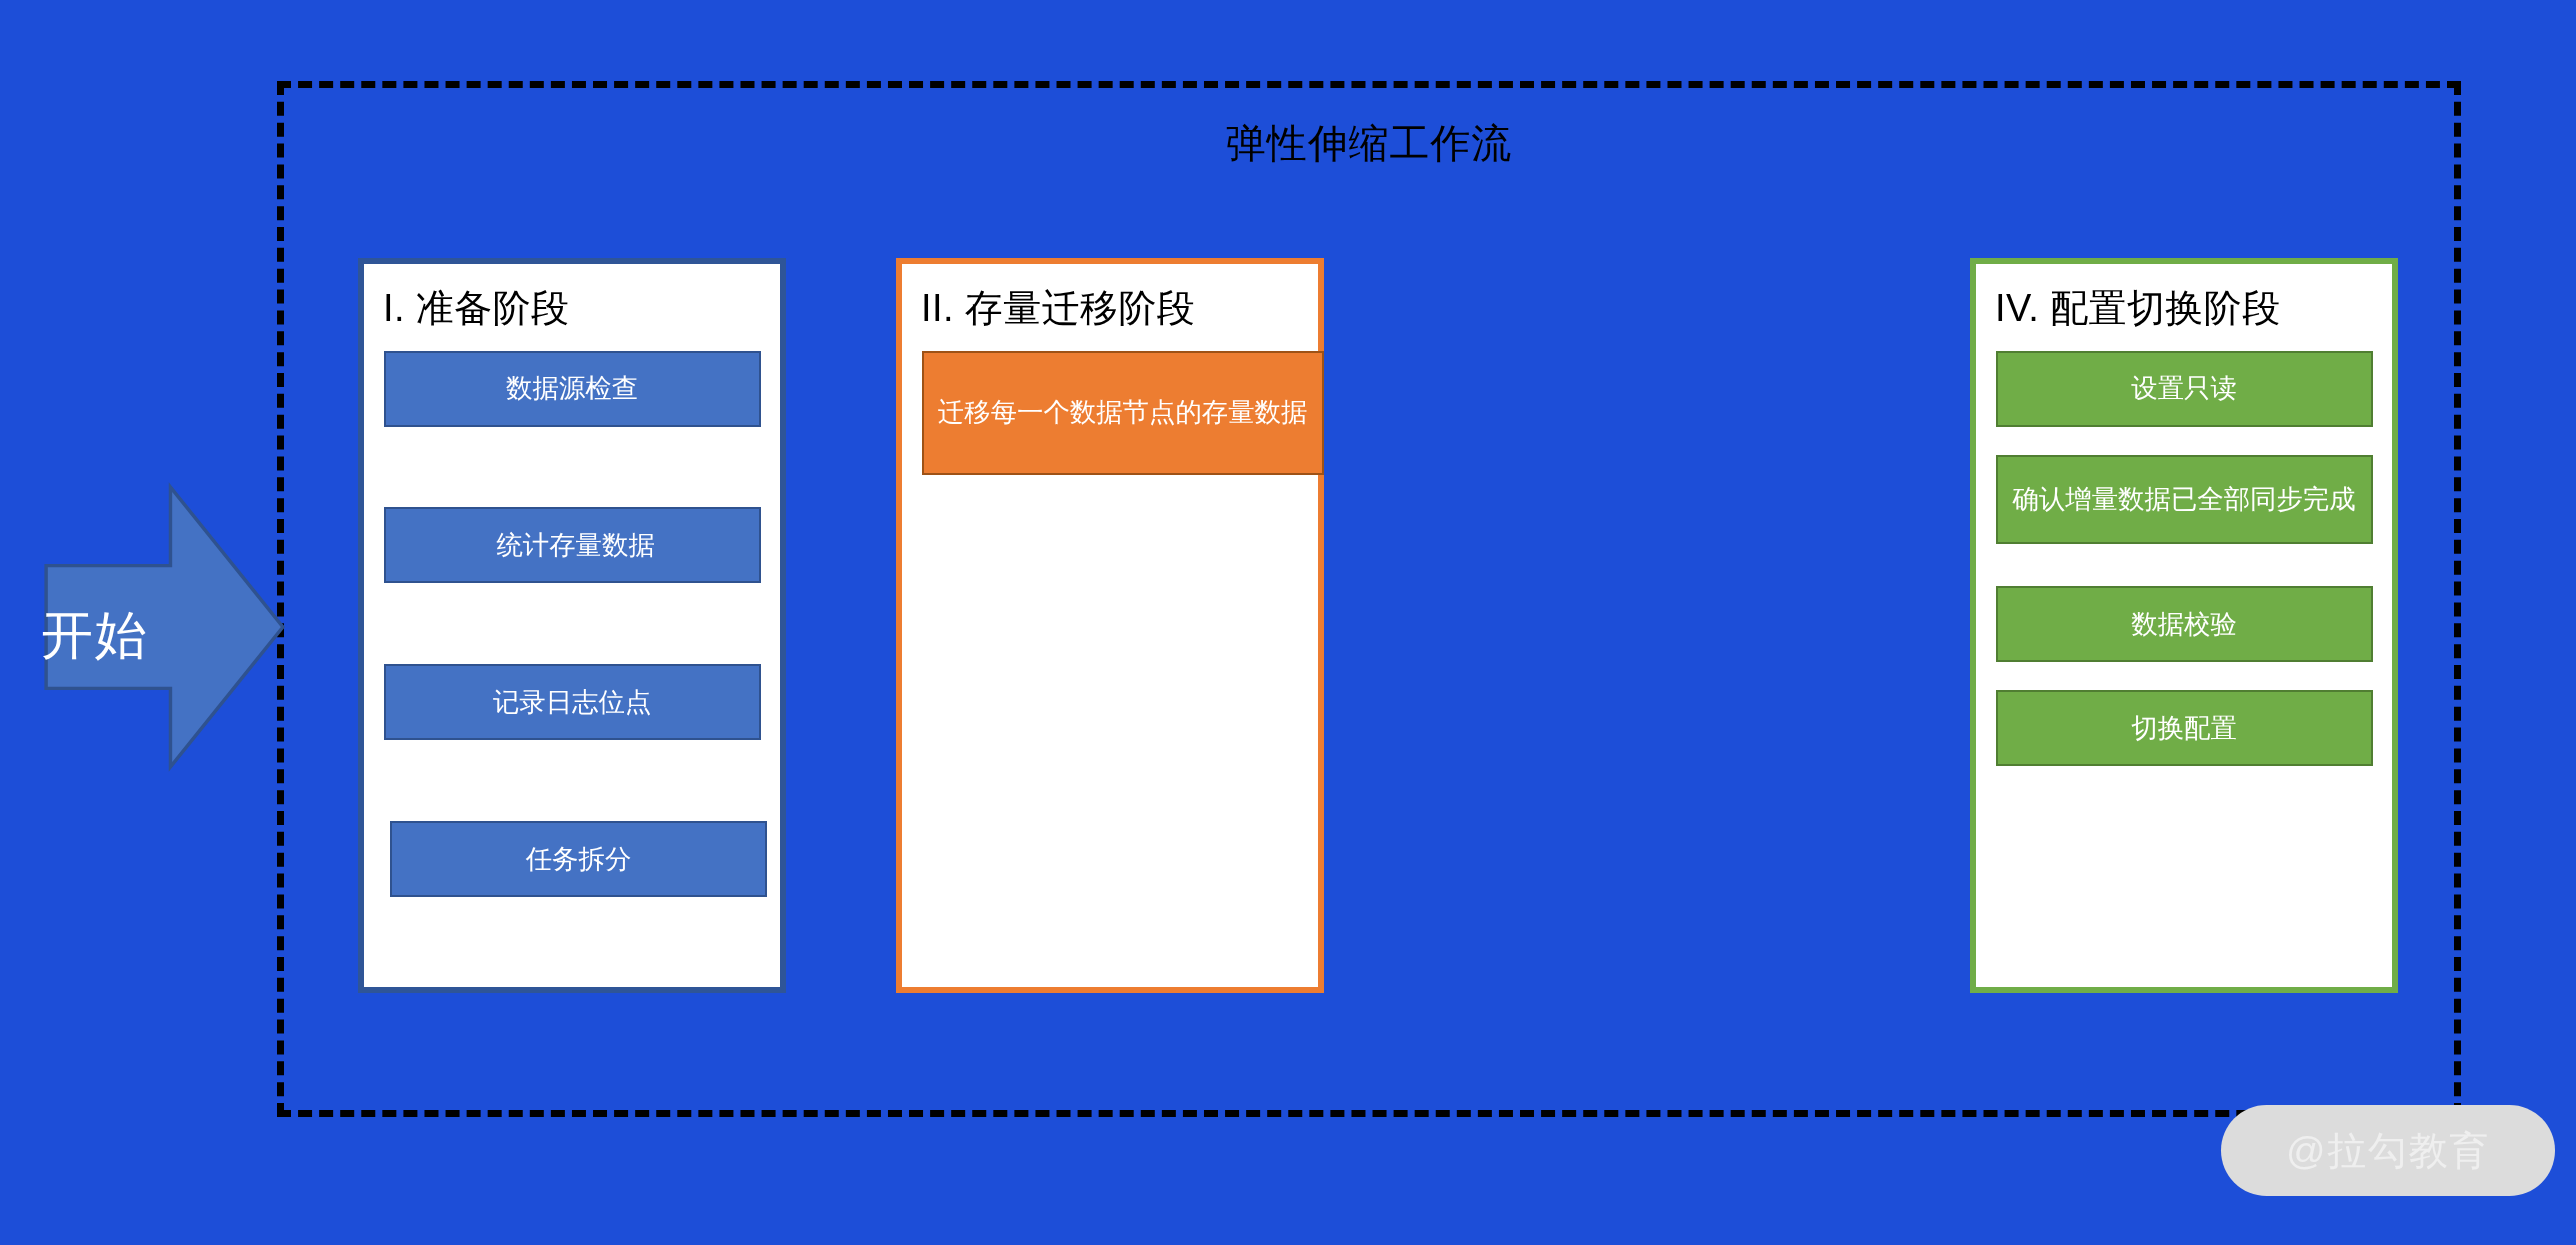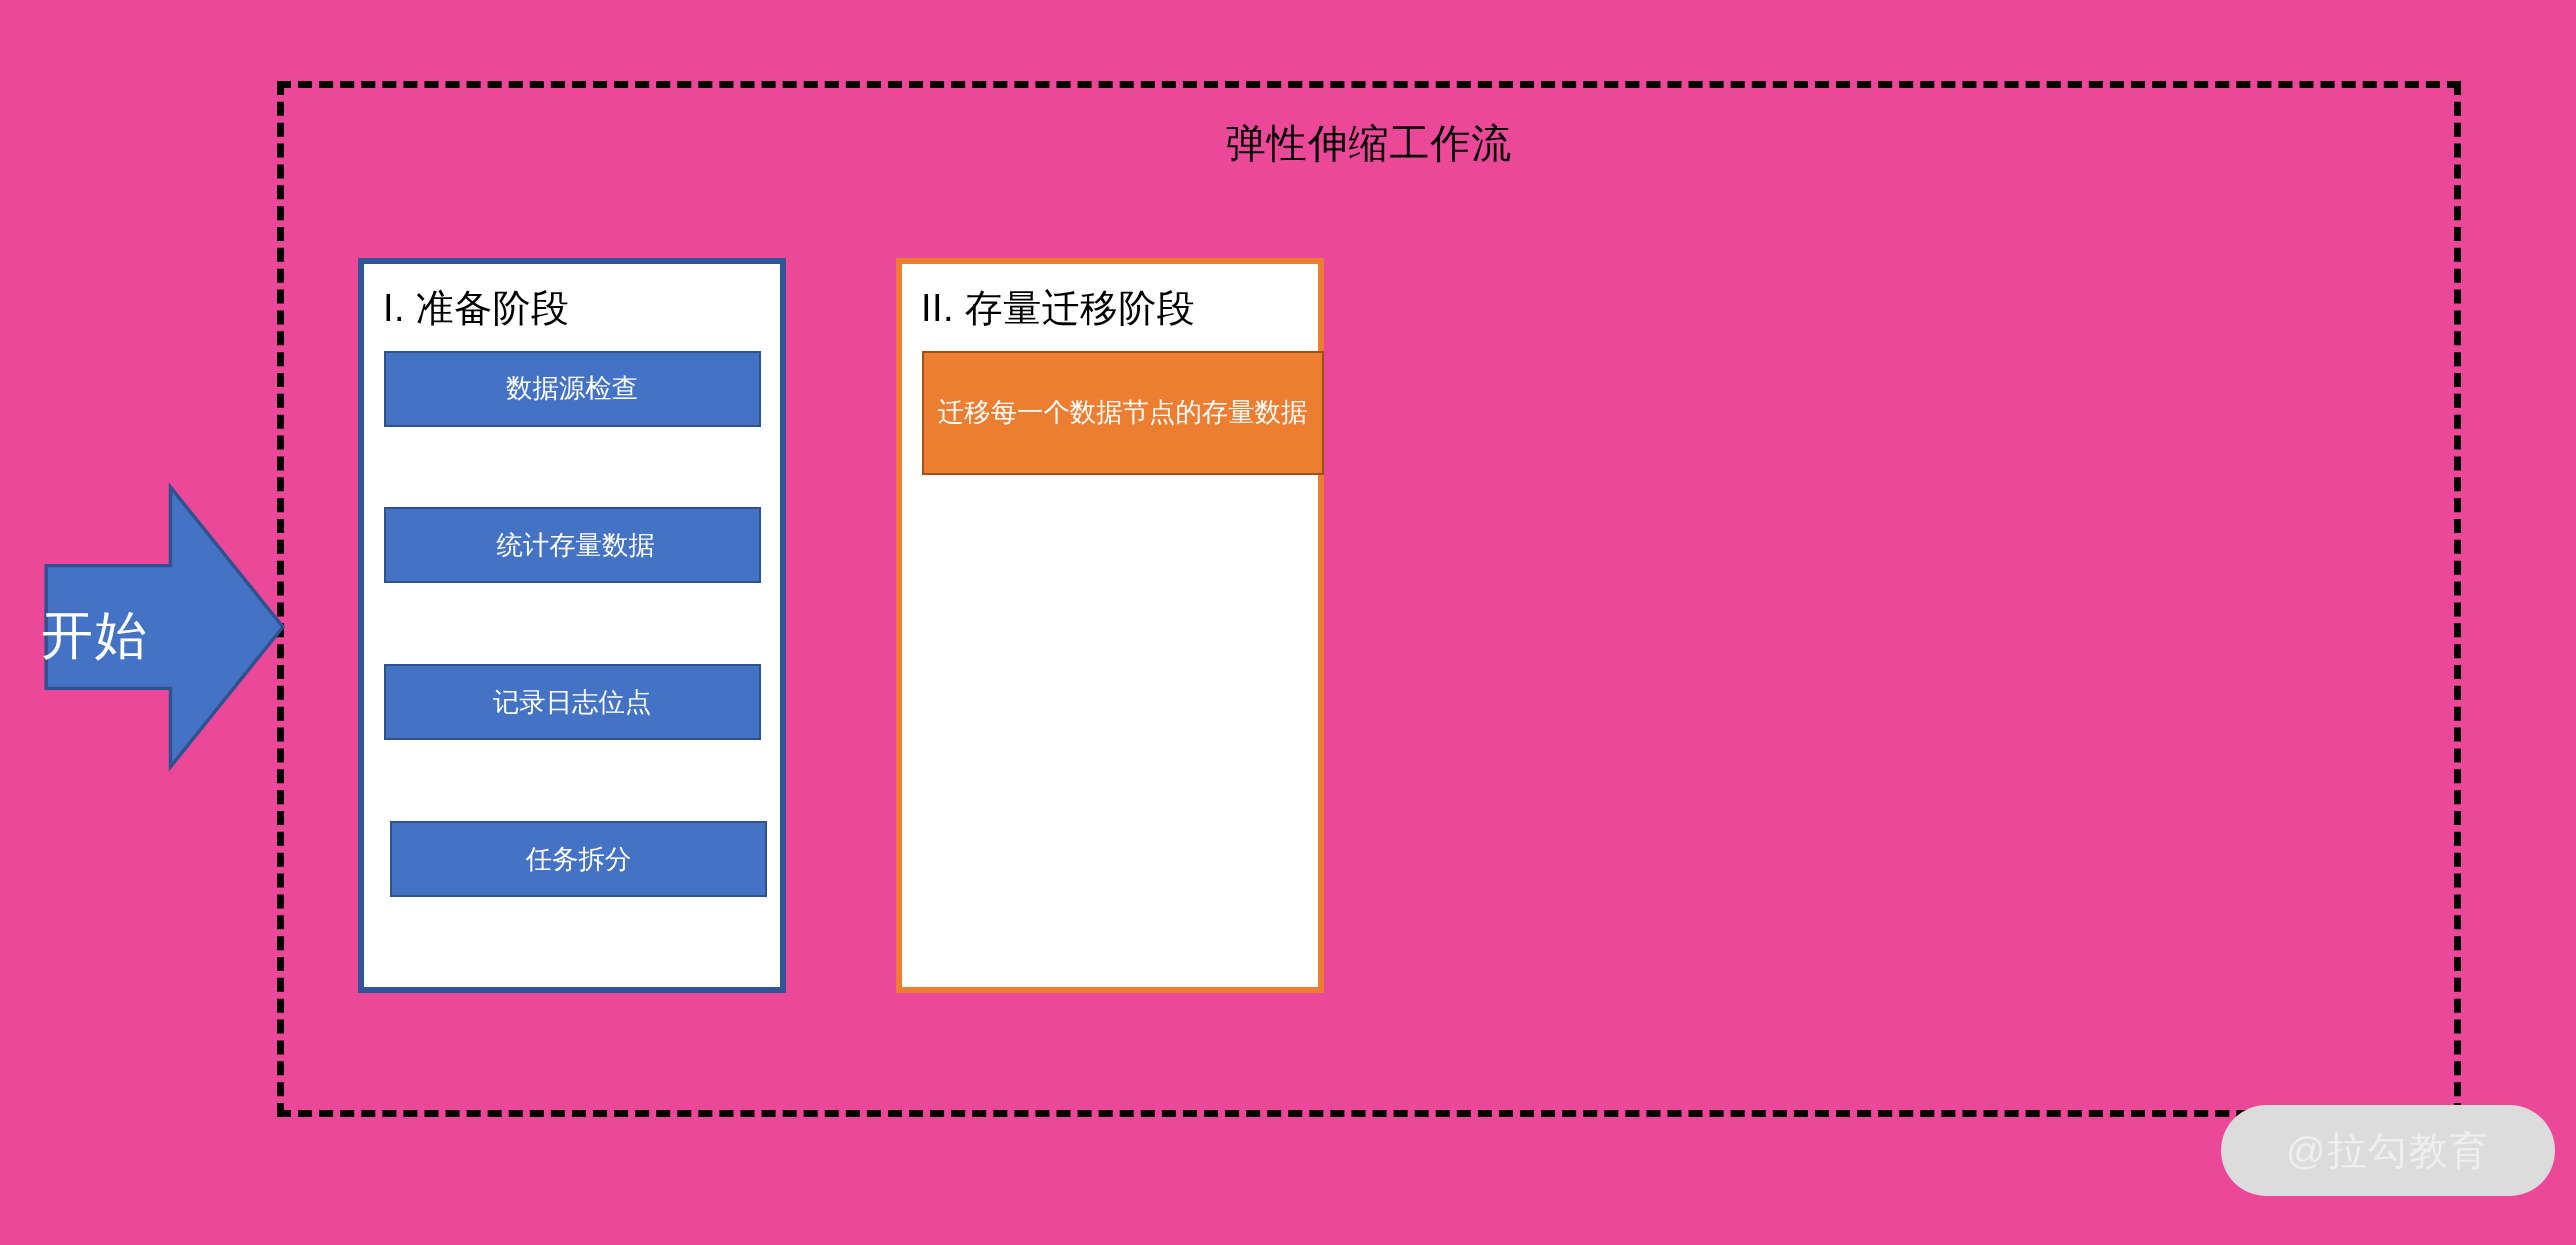--- a/index.html
+++ b/index.html
@@ -7,21 +7,21 @@
     padding: 0;
     background: #ffffff;
   }
   body {
     font-family: "Liberation Sans", "DejaVu Sans", sans-serif;
   }
   #canvas {
     position: relative;
     width: 2576px;
     height: 1245px;
-    background: #ec4899;
+    background: #1d4ed8;
     overflow: hidden;
   }
 
   
   #dashed-frame {
     position: absolute;
     left: 277px;
     top: 81px;
     width: 2184px;
     height: 1036px;
@@ -171,19 +171,28 @@
   </div>
 
   <div id="col-2" class="phase-column">
     <div class="phase-title">II. 存量迁移阶段</div>
     <div class="phase-body">
       <div class="task-card" style="left:19.6px; top:8.5px; width:402px; height:124px;">迁移每一个数据节点的存量数据</div>
     </div>
   </div>
 
 
+  <div id="col-4" class="phase-column">
+    <div class="phase-title">IV. 配置切换阶段</div>
+    <div class="phase-body">
+      <div class="task-card" style="left:19.6px; top:8.5px; width:377px; height:76px;">设置只读</div>
+      <div class="task-card" style="left:19.6px; top:113px; width:377px; height:89px;">确认增量数据已全部同步完成</div>
+      <div class="task-card" style="left:19.6px; top:244px; width:377px; height:76px;">数据校验</div>
+      <div class="task-card" style="left:19.6px; top:348px; width:377px; height:76px;">切换配置</div>
+    </div>
+  </div>
 
   <div id="watermark">
     <span id="watermark-text">@拉勾教育</span>
   </div>
 
 </div>
 
 
 </body></html>

